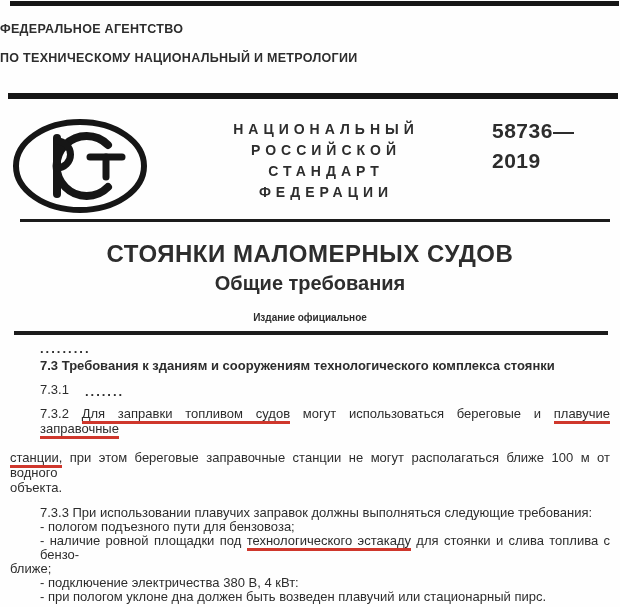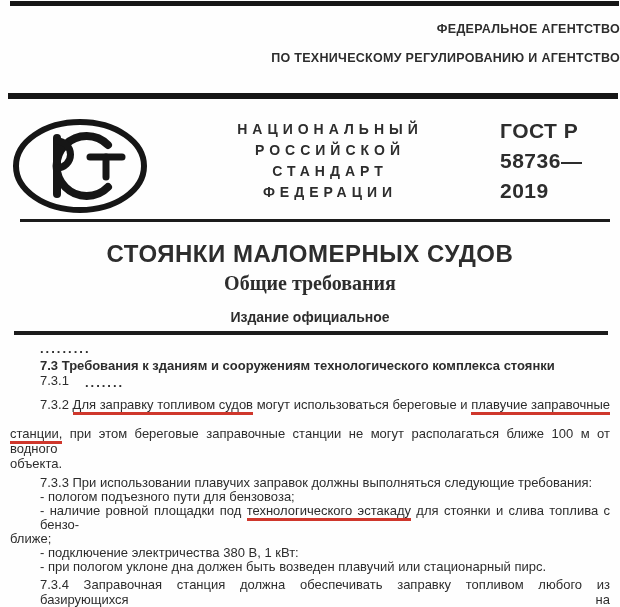--- a/index.html
+++ b/index.html
@@ -8,58 +8,58 @@
     position:relative;width:620px;height:607px;background:#fefefe;
     color:#2d2d2d;overflow:hidden;margin:0 auto;
   }
   
   .bar-top{position:absolute;top:1px;left:10px;right:1px;height:5px;background:#161616;}
   .bar-mid{position:absolute;top:93px;left:8px;right:2px;height:6px;background:#161616;}
   .divider1{position:absolute;top:219px;left:20px;right:10px;height:3px;background:#1c1c1c;}
   .divider2{position:absolute;top:331px;left:14px;right:12px;height:4px;background:#1c1c1c;}
 
   
-  .agency{position:absolute;top:22px;left:0;width:100%;text-align:right;}
+  .agency{position:absolute;top:22px;left:0;width:100%;text-align:left;}
   .agency div{font-size:12.5px;font-weight:bold;letter-spacing:.3px;line-height:14px;}
   .agency div + div{margin-top:15px;}
 
   
-  .banner{position:absolute;top:110px;left:10px;right:8px;display:flex;align-items:flex-start;}
+  .banner{position:absolute;top:110px;left:10px;right:16px;display:flex;align-items:flex-start;}
   .logo-wrap{width:150px;padding-top:8px;}
   .name-col{flex:1;text-align:center;padding-top:9px;}
   .name-col div{font-size:14px;font-weight:bold;letter-spacing:5px;line-height:21px;}
   .code-col{width:112px;padding-top:6px;text-align:left;}
   .code-col div{font-size:21px;font-weight:bold;line-height:30px;letter-spacing:.5px;}
 
   
   .title-block{position:absolute;top:240px;left:0;width:100%;text-align:center;}
   .title-main{font-size:24px;font-weight:bold;letter-spacing:.5px;line-height:28px;}
-  .title-sub{font-size:20px;font-weight:bold;margin-top:3px;line-height:24px;font-family:Liberation Serif, serif;}
-  .title-edition{font-size:14px;font-weight:bold;margin-top:16px;line-height:13px;}
+  .title-sub{font-size:20px;font-weight:bold;margin-top:3px;line-height:24px;}
+  .title-edition{font-size:10px;font-weight:bold;margin-top:16px;line-height:13px;}
 
   
   .body-text{position:absolute;top:339px;left:10px;width:600px;}
   .line{font-size:13px;line-height:15px;white-space:normal;}
   .line.tight{line-height:14px;}
   .line.ind{padding-left:30px;}
   .line.j{text-align:justify;text-align-last:justify;}
   .line.bold{font-weight:bold;}
   .hl{border-bottom:3px solid var(--red);padding-bottom:0px;}
   .dots{font-weight:bold;letter-spacing:2px;position:relative;top:2px;}
 </style>
 </head>
 <body>
 
 <div class="page">
 
   <div class="bar-top"></div>
 
   <div class="agency">
     <div>ФЕДЕРАЛЬНОЕ АГЕНТСТВО</div>
-    <div>ПО ТЕХНИЧЕСКОМУ РЕГУЛИРОВАНИЮ И АГЕНТСТВО</div>
+    <div>ПО ТЕХНИЧЕСКОМУ НАЦИОНАЛЬНЫЙ И МЕТРОЛОГИИ</div>
   </div>
 
   <div class="bar-mid"></div>
 
   <div class="banner">
     <div class="logo-wrap">
       <svg width="140" height="96" viewBox="0 0 140 96">
         <ellipse cx="70" cy="48" rx="64" ry="44" fill="none" stroke="#161616" stroke-width="6"></ellipse>
         <path d="M 98 27 A 30 30 0 1 0 98 69" fill="none" stroke="#161616" stroke-width="8" stroke-linecap="round"></path>
         <line x1="47" y1="20" x2="47" y2="76" stroke="#161616" stroke-width="8" stroke-linecap="round"></line>
@@ -68,45 +68,44 @@
         <line x1="96" y1="39" x2="96" y2="59" stroke="#161616" stroke-width="7" stroke-linecap="round"></line>
       </svg>
     </div>
     <div class="name-col">
       <div>НАЦИОНАЛЬНЫЙ</div>
       <div>РОССИЙСКОЙ</div>
       <div>СТАНДАРТ</div>
       <div>ФЕДЕРАЦИИ</div>
     </div>
     <div class="code-col">
-      <div>ГОСТ Р</div>
       <div>58736—</div>
       <div>2019</div>
     </div>
   </div>
 
   <div class="divider1"></div>
 
   <div class="title-block">
     <div class="title-main">СТОЯНКИ МАЛОМЕРНЫХ СУДОВ</div>
     <div class="title-sub">Общие требования</div>
     <div class="title-edition">Издание официальное</div>
   </div>
 
   <div class="divider2"></div>
 
   <div class="body-text">
       <div class="line ind"><span class="dots">.........</span></div>
       <div class="line ind bold" style="margin-top: 4px;"><span>7.3 Требования к зданиям и сооружениям технологического комплекса стоянки</span></div>
-      <div class="line ind" style=""><span>7.3.1</span><span class="dots" style="margin-left: 16px;">.......</span></div>
-      <div class="line j ind" style="margin-top: 9px;"><span>7.3.2 </span><span class="hl">Для заправку топливом судов</span><span> могут использоваться береговые и </span><span class="hl">плавучие заправочные</span></div>
+      <div class="line ind" style="margin-top: 9px;"><span>7.3.1</span><span class="dots" style="margin-left: 16px;">.......</span></div>
+      <div class="line j ind" style="margin-top: 9px;"><span>7.3.2 </span><span class="hl">Для заправки топливом судов</span><span> могут использоваться береговые и </span><span class="hl">плавучие заправочные</span></div>
       <div class="line j" style="margin-top: 14px;"><span class="hl">станции,</span><span> при этом береговые заправочные станции не могут располагаться ближе 100 м от водного</span></div>
       <div class="line"><span>объекта.</span></div>
-      <div class="line ind" style="margin-top: 4px;"><span>7.3.3 При использовании плавучих заправок должны выполняться следующие требования:</span></div>
+      <div class="line ind" style="margin-top: 10px;"><span>7.3.3 При использовании плавучих заправок должны выполняться следующие требования:</span></div>
       <div class="line ind tight"><span>- пологом подъезного пути для бензовоза;</span></div>
       <div class="line j ind tight"><span>- наличие ровной площадки под </span><span class="hl">технологического эстакаду</span><span> для стоянки и слива топлива с бензо-</span></div>
       <div class="line tight"><span>ближе;</span></div>
-      <div class="line ind tight"><span>- подключение электричества 380 В, 1 кВт:</span></div>
+      <div class="line ind tight"><span>- подключение электричества 380 В, 4 кВт:</span></div>
       <div class="line ind tight"><span>- при пологом уклоне дна должен быть возведен плавучий или стационарный пирс.</span></div>
       <div class="line j ind" style="margin-top: 3px;"><span>7.3.4 Заправочная станция должна обеспечивать заправку топливом любого из базирующихся на</span></div>
     </div>
 
 </div>
 
 </body></html>

